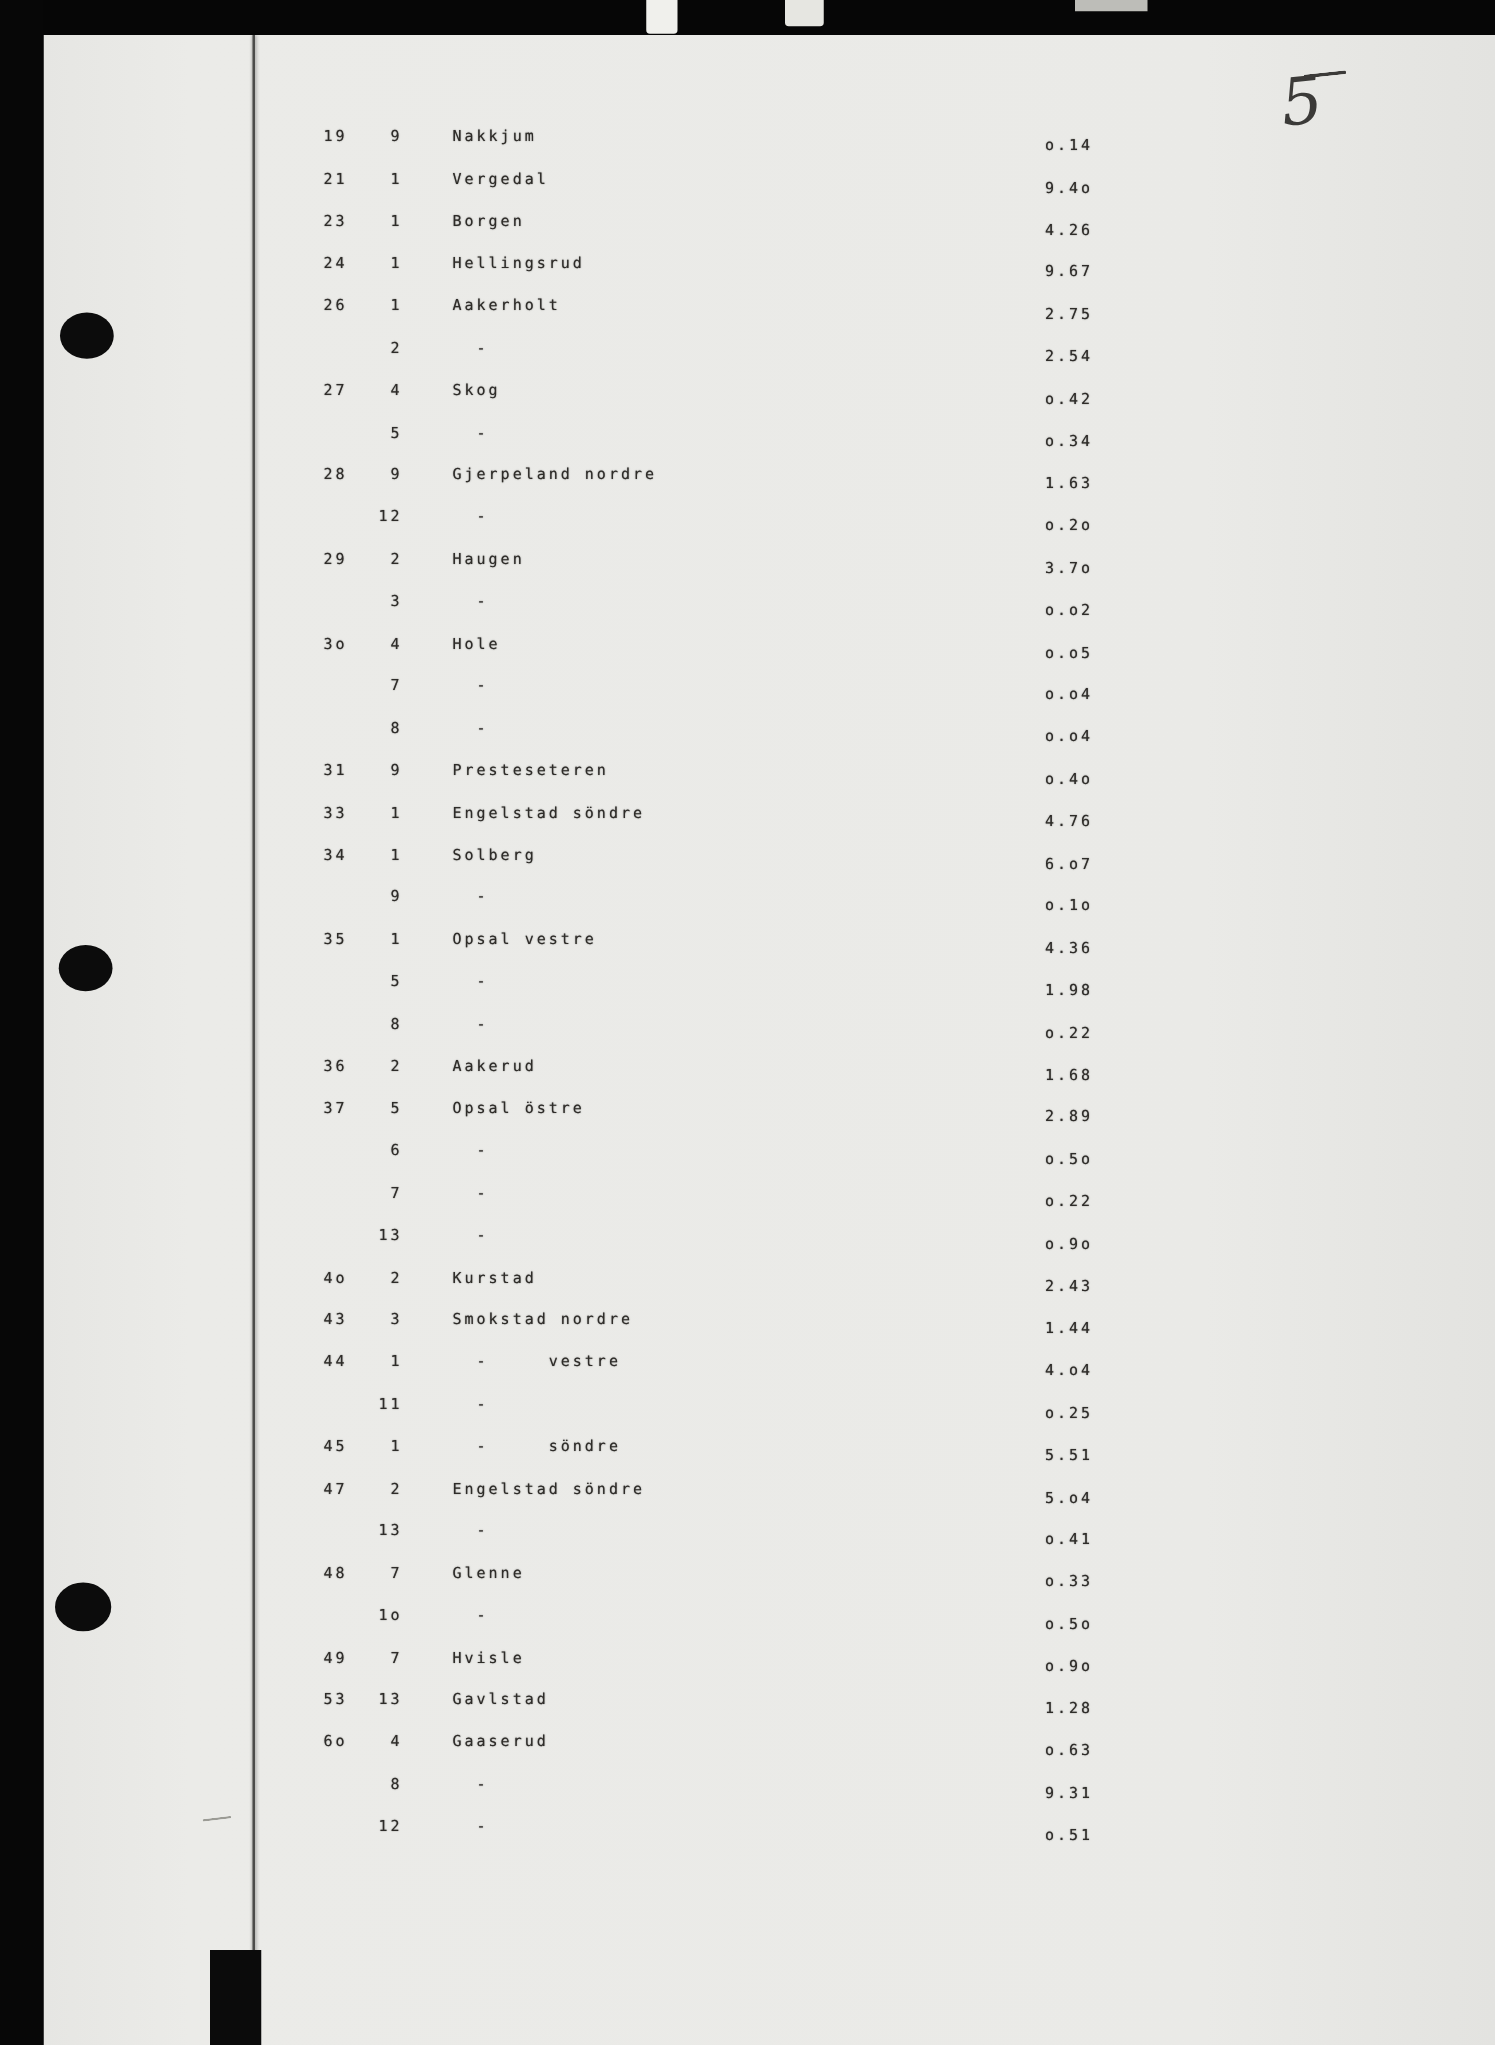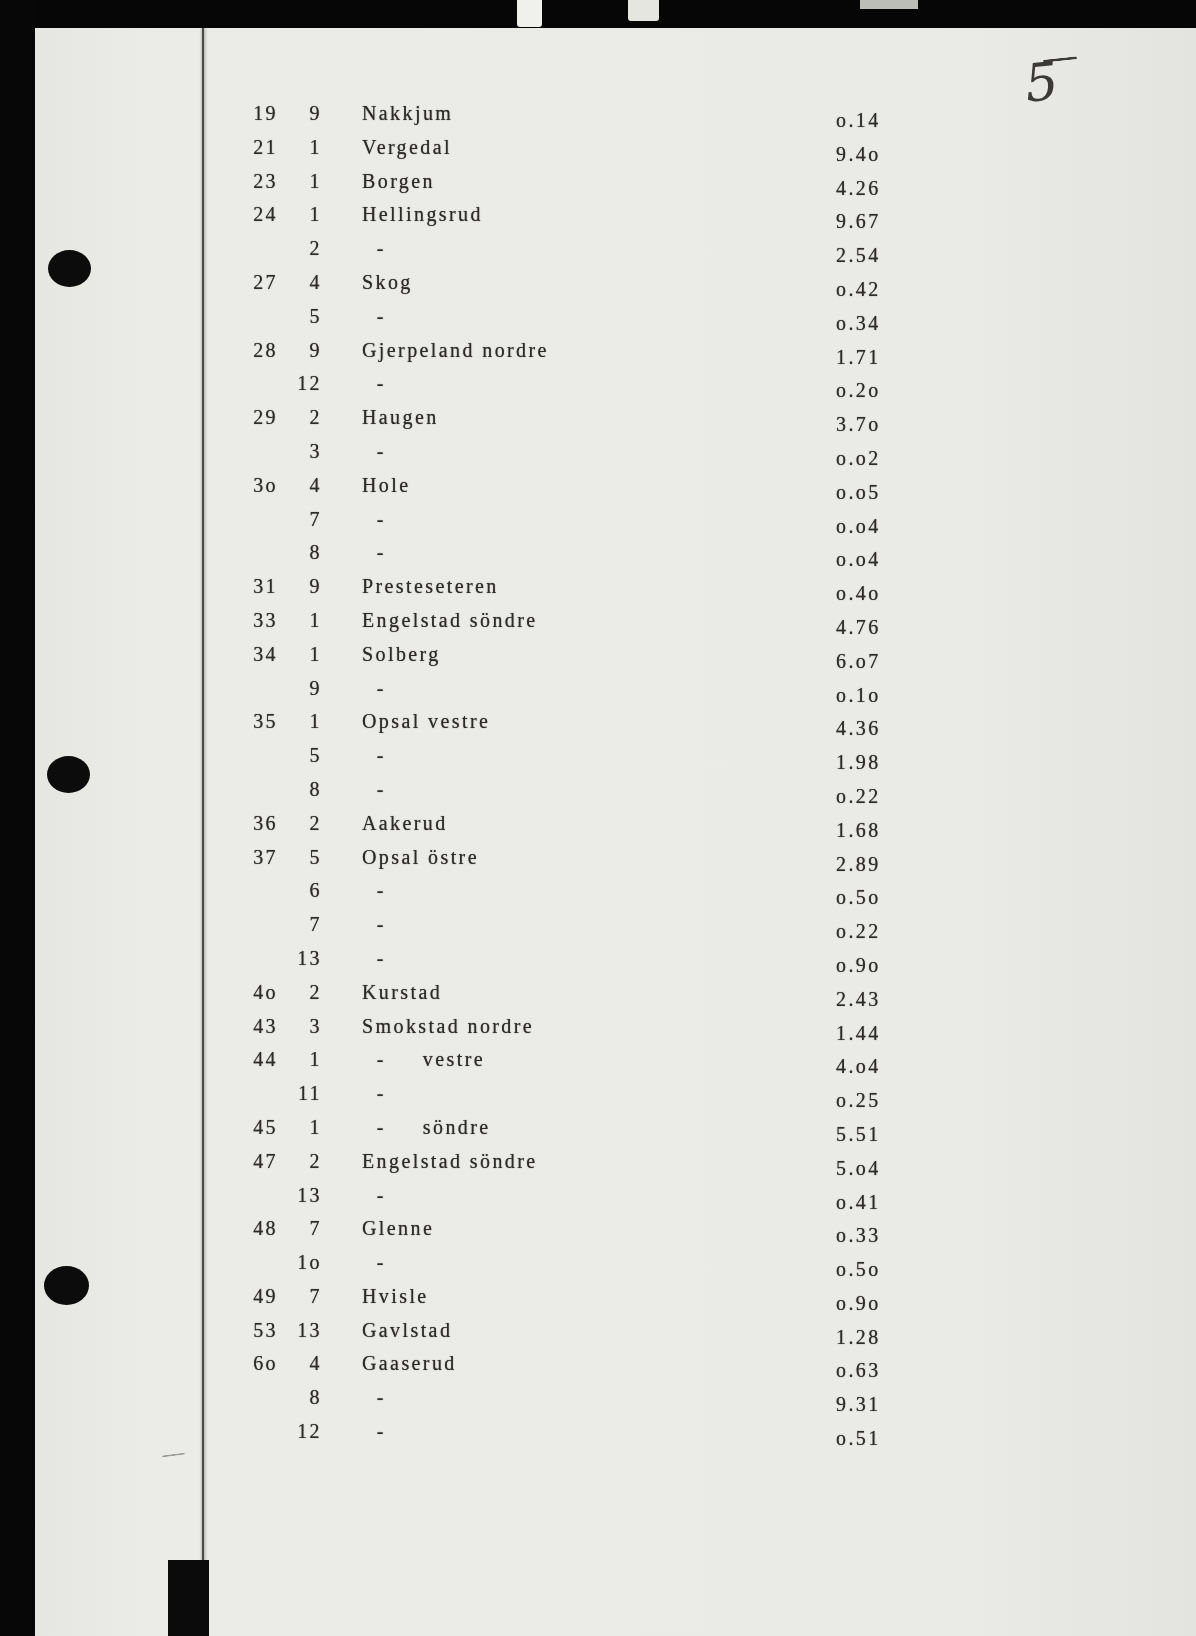--- a/index.html
+++ b/index.html
@@ -47,23 +47,22 @@
     transform:rotate(-6deg);
   }
   .hand-num .bar{
     position:absolute;left:26px;top:8px;width:34px;height:0;
     border-top:3px solid #3b3a38;transform:rotate(-6deg);border-radius:2px;
   }
   
   .table{position:absolute;left:203px;top:74px;width:760px;}
   .row{
     position:relative;height:33.8px;white-space:pre;
-    font-size:20px;letter-spacing:2.4px;color:#2e2c29;
+    font-size:12px;letter-spacing:2.4px;color:#2e2c29;
     text-shadow:0 0 1px rgba(42,40,37,.75);
-    font-family:Liberation Serif, serif;
   }
   .cell{display:inline-block;vertical-align:top;}
   .cell.gnr{width:40px;text-align:right;}
   .cell.bnr{width:44px;text-align:right;}
   .cell.name{margin-left:40px;white-space:pre;}
   .cell.value{position:absolute;left:598px;top:7px;}
 </style>
 </head>
 <body>
 
@@ -84,24 +83,25 @@
     <div class="hand-num">
       <span class="glyph">5</span>
       <span class="bar"></span>
     </div>
 
     <div class="table">
         <div class="row"><span class="cell gnr">19</span><span class="cell bnr">9</span><span class="cell name">Nakkjum</span><span class="cell value">o.14</span></div>
         <div class="row"><span class="cell gnr">21</span><span class="cell bnr">1</span><span class="cell name">Vergedal</span><span class="cell value">9.4o</span></div>
         <div class="row"><span class="cell gnr">23</span><span class="cell bnr">1</span><span class="cell name">Borgen</span><span class="cell value">4.26</span></div>
         <div class="row"><span class="cell gnr">24</span><span class="cell bnr">1</span><span class="cell name">Hellingsrud</span><span class="cell value">9.67</span></div>
+        <div class="row"><span class="cell gnr">26</span><span class="cell bnr">1</span><span class="cell name">Aakerholt</span><span class="cell value">2.75</span></div>
         <div class="row"><span class="cell gnr"></span><span class="cell bnr">2</span><span class="cell name">  -</span><span class="cell value">2.54</span></div>
         <div class="row"><span class="cell gnr">27</span><span class="cell bnr">4</span><span class="cell name">Skog</span><span class="cell value">o.42</span></div>
         <div class="row"><span class="cell gnr"></span><span class="cell bnr">5</span><span class="cell name">  -</span><span class="cell value">o.34</span></div>
-        <div class="row"><span class="cell gnr">28</span><span class="cell bnr">9</span><span class="cell name">Gjerpeland nordre</span><span class="cell value">1.71</span></div>
+        <div class="row"><span class="cell gnr">28</span><span class="cell bnr">9</span><span class="cell name">Gjerpeland nordre</span><span class="cell value">1.63</span></div>
         <div class="row"><span class="cell gnr"></span><span class="cell bnr">12</span><span class="cell name">  -</span><span class="cell value">o.2o</span></div>
         <div class="row"><span class="cell gnr">29</span><span class="cell bnr">2</span><span class="cell name">Haugen</span><span class="cell value">3.7o</span></div>
         <div class="row"><span class="cell gnr"></span><span class="cell bnr">3</span><span class="cell name">  -</span><span class="cell value">o.o2</span></div>
         <div class="row"><span class="cell gnr">3o</span><span class="cell bnr">4</span><span class="cell name">Hole</span><span class="cell value">o.o5</span></div>
         <div class="row"><span class="cell gnr"></span><span class="cell bnr">7</span><span class="cell name">  -</span><span class="cell value">o.o4</span></div>
         <div class="row"><span class="cell gnr"></span><span class="cell bnr">8</span><span class="cell name">  -</span><span class="cell value">o.o4</span></div>
         <div class="row"><span class="cell gnr">31</span><span class="cell bnr">9</span><span class="cell name">Presteseteren</span><span class="cell value">o.4o</span></div>
         <div class="row"><span class="cell gnr">33</span><span class="cell bnr">1</span><span class="cell name">Engelstad söndre</span><span class="cell value">4.76</span></div>
         <div class="row"><span class="cell gnr">34</span><span class="cell bnr">1</span><span class="cell name">Solberg</span><span class="cell value">6.o7</span></div>
         <div class="row"><span class="cell gnr"></span><span class="cell bnr">9</span><span class="cell name">  -</span><span class="cell value">o.1o</span></div>

